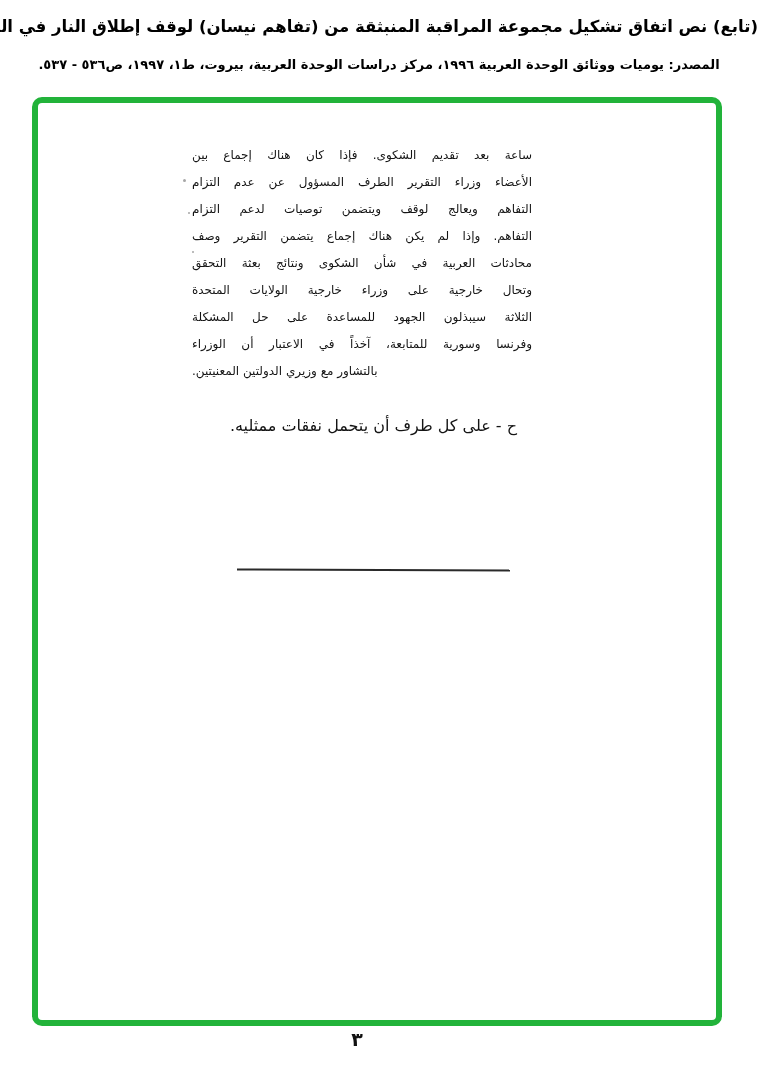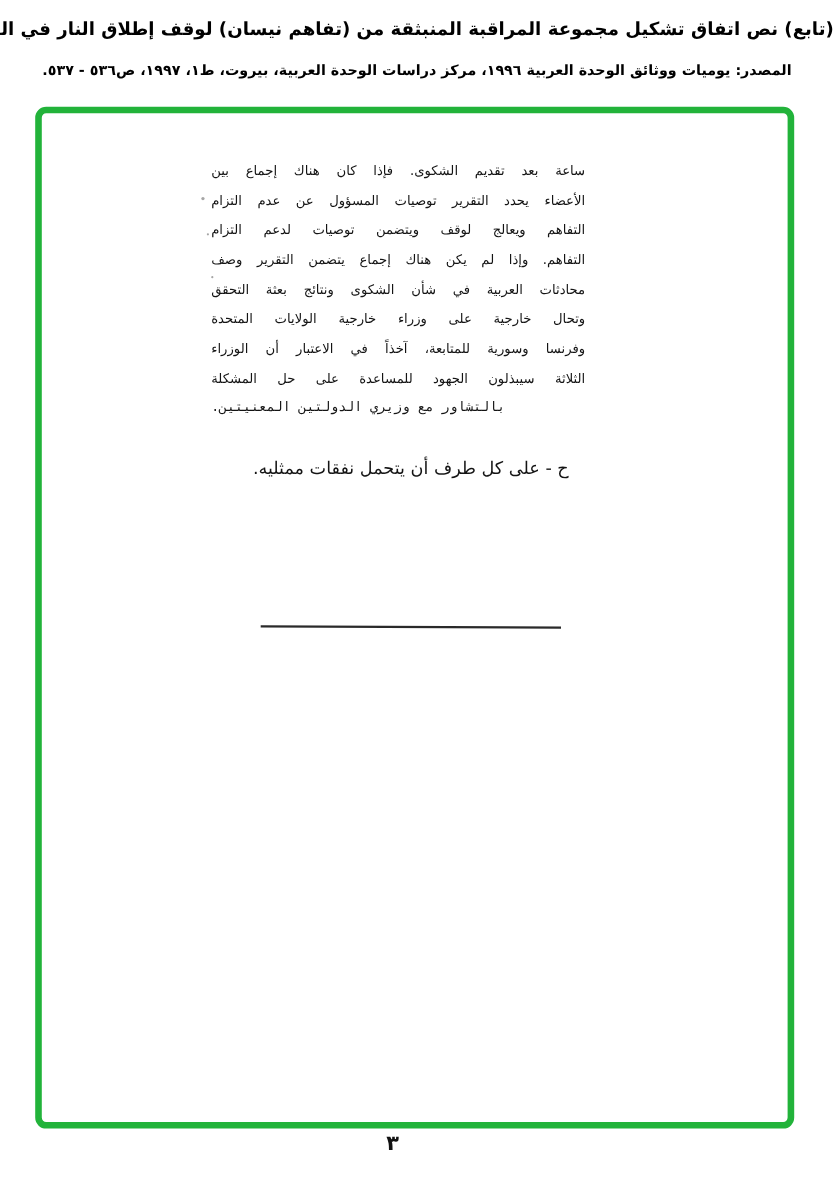--- a/index.html
+++ b/index.html
@@ -58,21 +58,20 @@
     line-height: 27px;
     height: 27px;
     text-align: justify;
     text-align-last: justify;
     white-space: normal;
     overflow: visible;
   }
   .pline.pline-last {
     text-align: center;
     text-align-last: left;
-    font-family: Liberation Mono, monospace;
   }
   .clause-line {
     position: absolute;
     right: 241px;
     top: 412px;
     direction: rtl;
     color: #141414;
     font-size: 16px;
     line-height: 27px;
     text-align: right;
@@ -114,27 +113,27 @@
 
 <header class="doc-header">
   <div class="header-title">(تابع) نص اتفاق تشكيل مجموعة المراقبة المنبثقة من (تفاهم نيسان) لوقف إطلاق النار في الجنوب اللبناني.</div>
   <div class="header-source">المصدر: يوميات ووثائق الوحدة العربية ١٩٩٦، مركز دراسات الوحدة العربية، بيروت، ط١، ١٩٩٧، ص٥٣٦ - ٥٣٧.</div>
 </header>
 
 <div class="content-frame" style="border-color: rgb(34, 179, 58);"></div>
 
 <div class="body-text-block">
   <div class="pline">ساعة بعد تقديم الشكوى. فإذا كان هناك إجماع بين</div>
-  <div class="pline">الأعضاء يحدد التقرير توصيات المسؤول عن عدم التزام</div>
+  <div class="pline">الأعضاء وزراء التقرير الطرف المسؤول عن عدم التزام</div>
   <div class="pline">التفاهم ويعالج لوقف ويتضمن توصيات لدعم التزام</div>
   <div class="pline">التفاهم. وإذا لم يكن هناك إجماع يتضمن التقرير وصف</div>
   <div class="pline">محادثات العربية في شأن الشكوى ونتائج بعثة التحقق</div>
   <div class="pline">وتحال خارجية على وزراء خارجية الولايات المتحدة</div>
+  <div class="pline">الثلاثة سيبذلون الجهود للمساعدة على حل المشكلة</div>
   <div class="pline">وفرنسا وسورية للمتابعة، آخذاً في الاعتبار أن الوزراء</div>
-  <div class="pline">الثلاثة سيبذلون الجهود للمساعدة على حل المشكلة</div>
   <div class="pline pline-last">بالتشاور مع وزيري الدولتين المعنيتين.</div>
 </div>
 
 <div class="clause-line">ح - على كل طرف أن يتحمل نفقات ممثليه.</div>
 
 <div class="divider-rule"></div>
 
 <div class="page-number">٣</div>
 
 <span class="scan-speck speck-1"></span>

